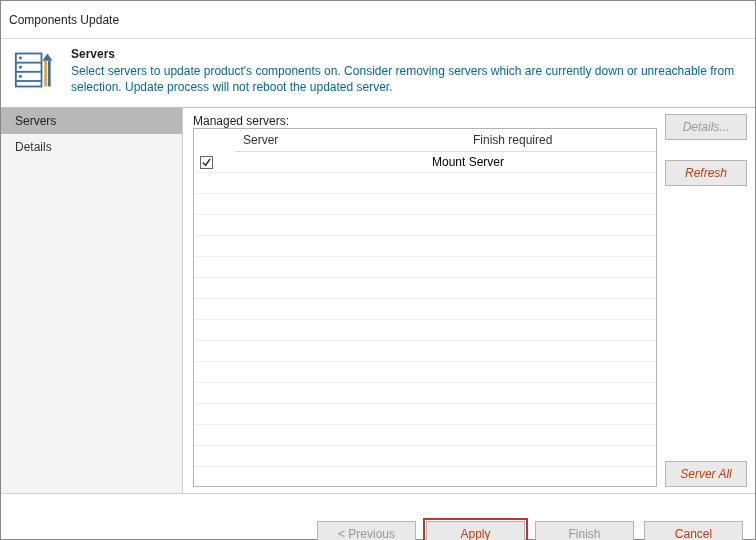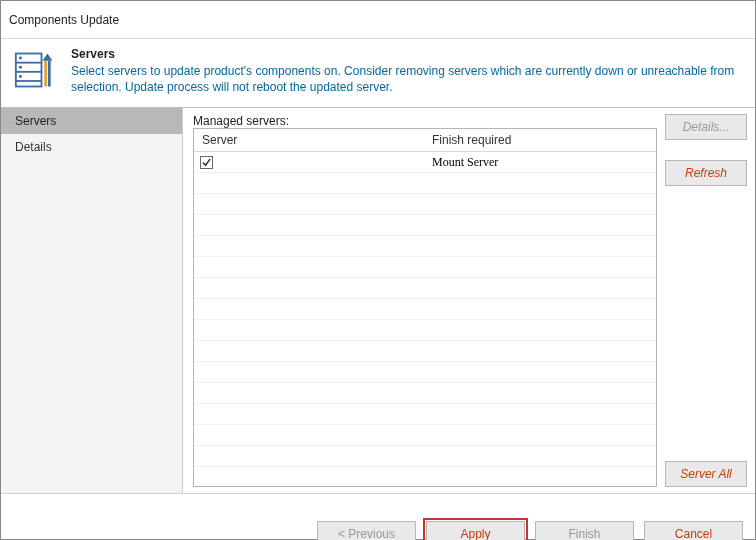--- a/index.html
+++ b/index.html
@@ -66,35 +66,36 @@
   .label { color: #222; }
   .grid {
     flex: 1;
     border: 1px solid #b5b5b5;
     background: #fff;
   }
   .grid-header {
     display: flex;
     border-bottom: 1px solid #d9d9d9;
     background: #fff;
+    margin-left: 41px;
   }
   .grid-header .gh {
     padding: 4px 8px;
     color: #333;
   }
   .gh.server { flex: 0 0 230px; }
   .gh.update { flex: 1; }
   .grid-row {
     display: flex;
     height: 21px;
     align-items: center;
     border-bottom: 1px solid #f0f0f0;
   }
   .gc.server { flex: 0 0 230px; padding-left: 6px; display: flex; align-items: center; column-gap: 6px; }
-  .gc.update { flex: 1; padding-left: 8px; font-family: Liberation Serif, serif; }
+  .gc.update { flex: 1; padding-left: 8px; }
   .checkbox {
     width: 13px; height: 13px;
     border: 1px solid #666;
     display: inline-flex; align-items: center; justify-content: center;
   }
   .checkbox svg { width: 11px; height: 11px; }
   .btn {
     height: 26px;
     border: 1px solid #b5b5b5;
     background: #e9e9e9;

